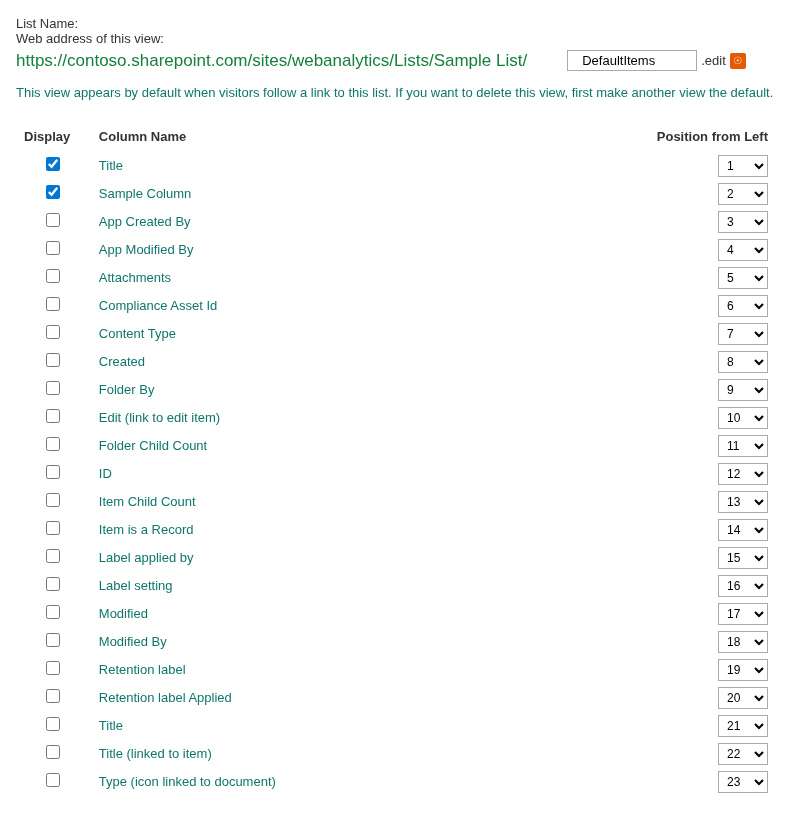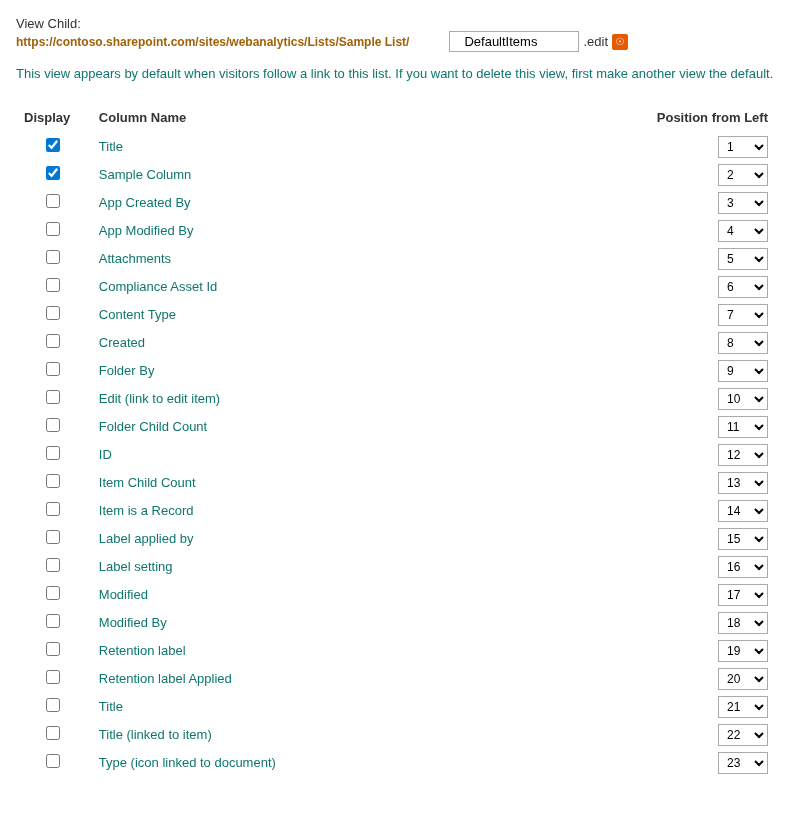--- a/index.html
+++ b/index.html
@@ -27,23 +27,22 @@
       margin-bottom: 4px;
     }
     .web-address-row {
       display: flex;
       align-items: center;
       gap: 4px;
       margin-bottom: 12px;
       flex-wrap: wrap;
     }
     .web-address-url {
-      color: #a16207;
-      font-size: 12px;
-      font-weight: bold;
+      color: #15803d;
+      font-size: 17px;
     }
     .web-address-input {
       border: 1px solid #aaa;
       padding: 2px 14px;
       font-size: 13px;
       width: 130px;
       margin-left: 36px;
     }
     .web-address-aspx {
       font-size: 13px;
@@ -122,24 +121,25 @@
       cursor: pointer;
     }
     .header-row th {
       font-weight: bold;
     }
   </style>
 </head>
 <body>
 
 <div>
-  <label class="view-name-label">View Child:</label>
+  <label class="view-name-label">List Name:</label>
 </div>
 
 <div>
+  <div class="web-address-label">Web address of this view:</div>
   <div class="web-address-row">
     <span class="web-address-url">https://contoso.sharepoint.com/sites/webanalytics/Lists/Sample List/</span>
     <input type="text" class="web-address-input" id="webAddressInput" value="DefaultItems" style="">
     <span class="web-address-aspx">.edit</span>
     <span class="rss-icon" title="RSS Feed">☉</span>
   </div>
 </div>
 
 <div class="info-text">This view appears by default when visitors follow a link to this list. If you want to delete this view, first make another view the default.</div>
 

